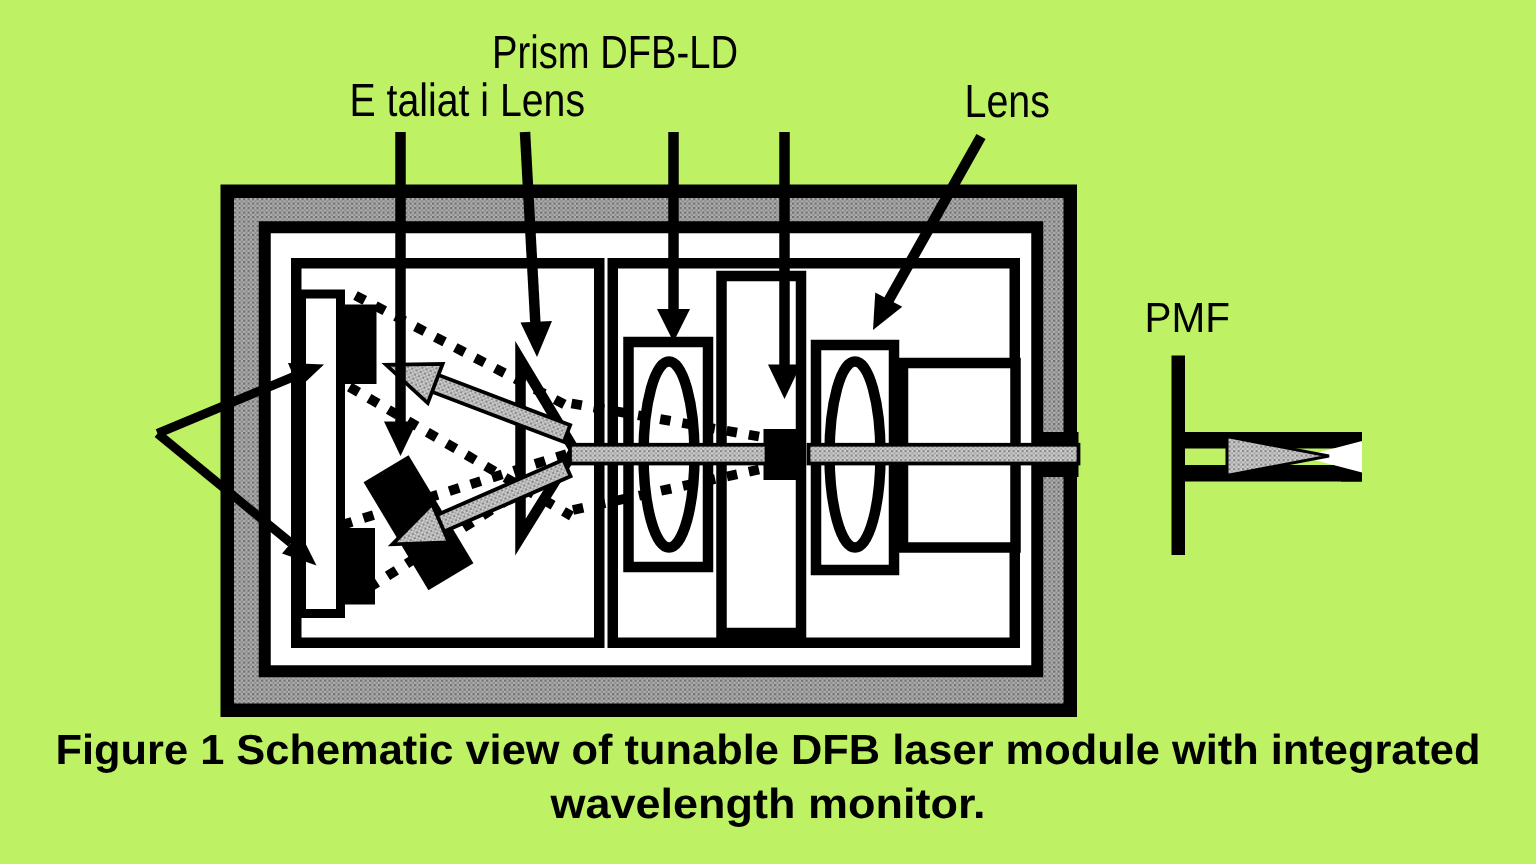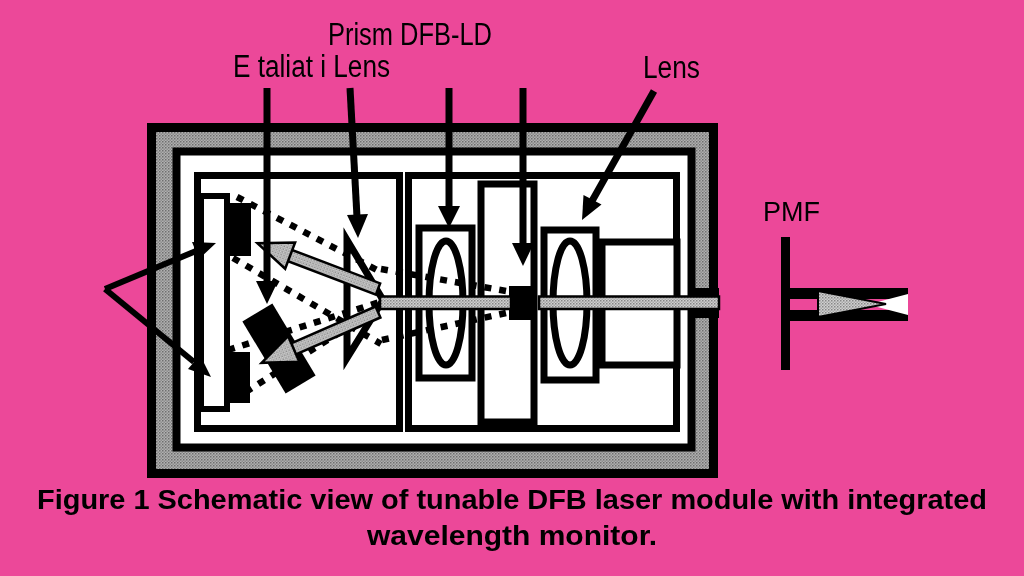--- a/index.html
+++ b/index.html
@@ -1,16 +1,16 @@
 <!DOCTYPE html>
 <html><head>
 <meta charset="utf-8">
 <style>
   html,body{margin:0;padding:0;background:#ffffff;}
-  .page{position:relative;width:1024px;height:576px;background:#ec4899;overflow:hidden;
+  .page{position:relative;width:1024px;height:576px;background:#bef264;overflow:hidden;
         font-family:"Liberation Sans", sans-serif;}
   svg text{font-family:"Liberation Sans", sans-serif;fill:#000;}
   .lbl{font-size:31px;font-weight:400;letter-spacing:0;}
   .lbl-pmf{font-size:28px;font-weight:400;}
   .cap{font-size:28px;font-weight:700;}
 </style>
 </head>
 <body>
 
 <div class="page">

